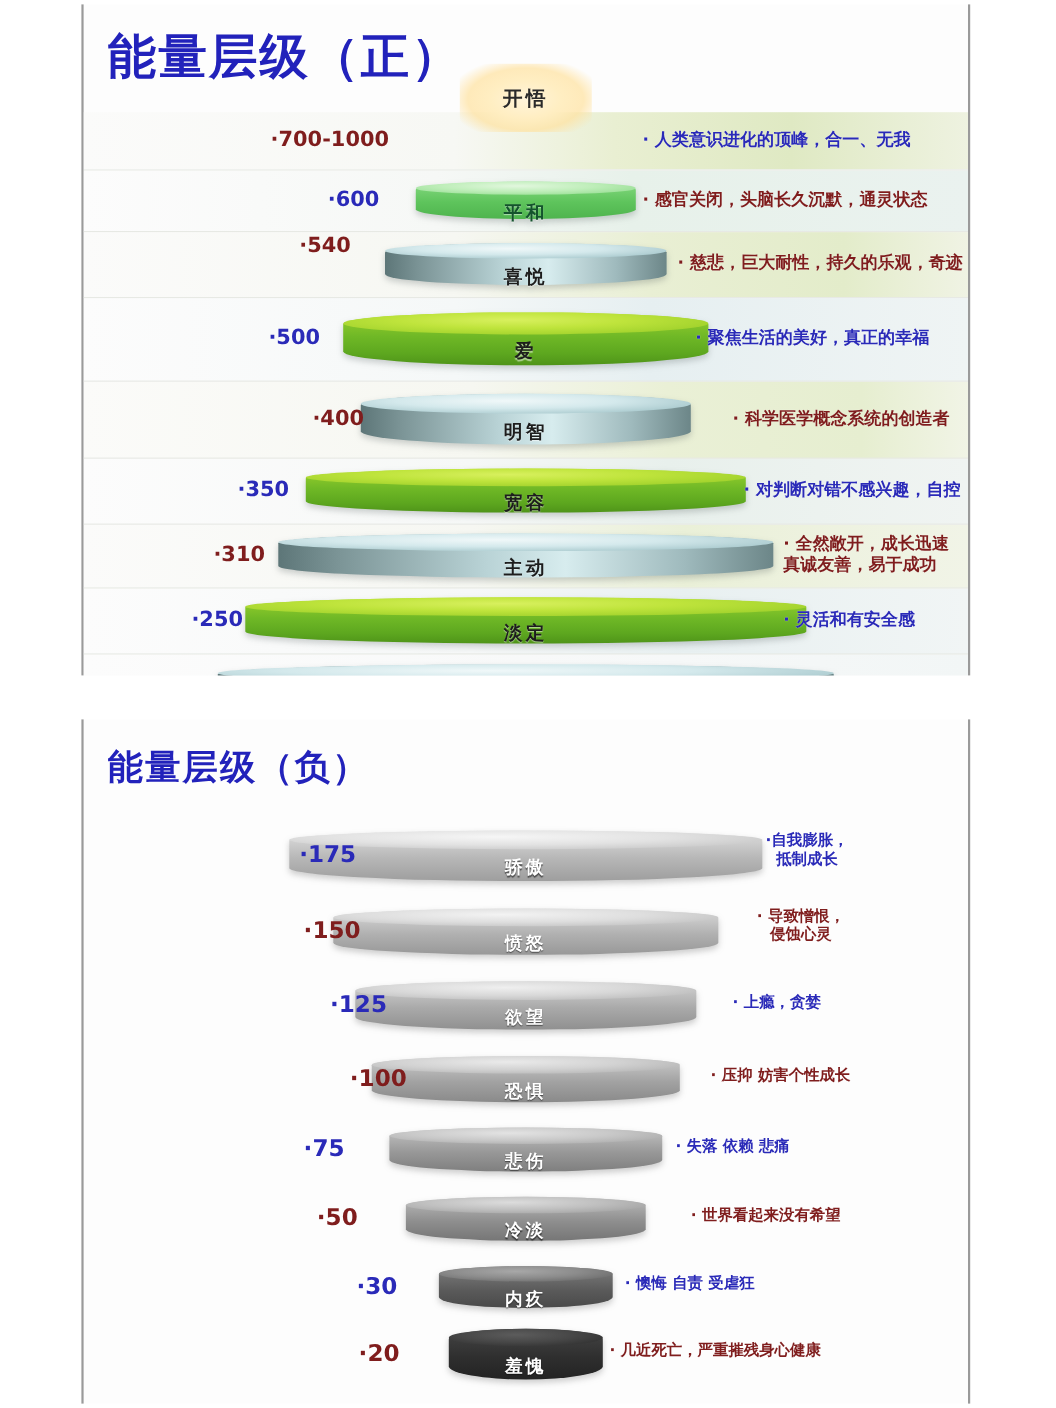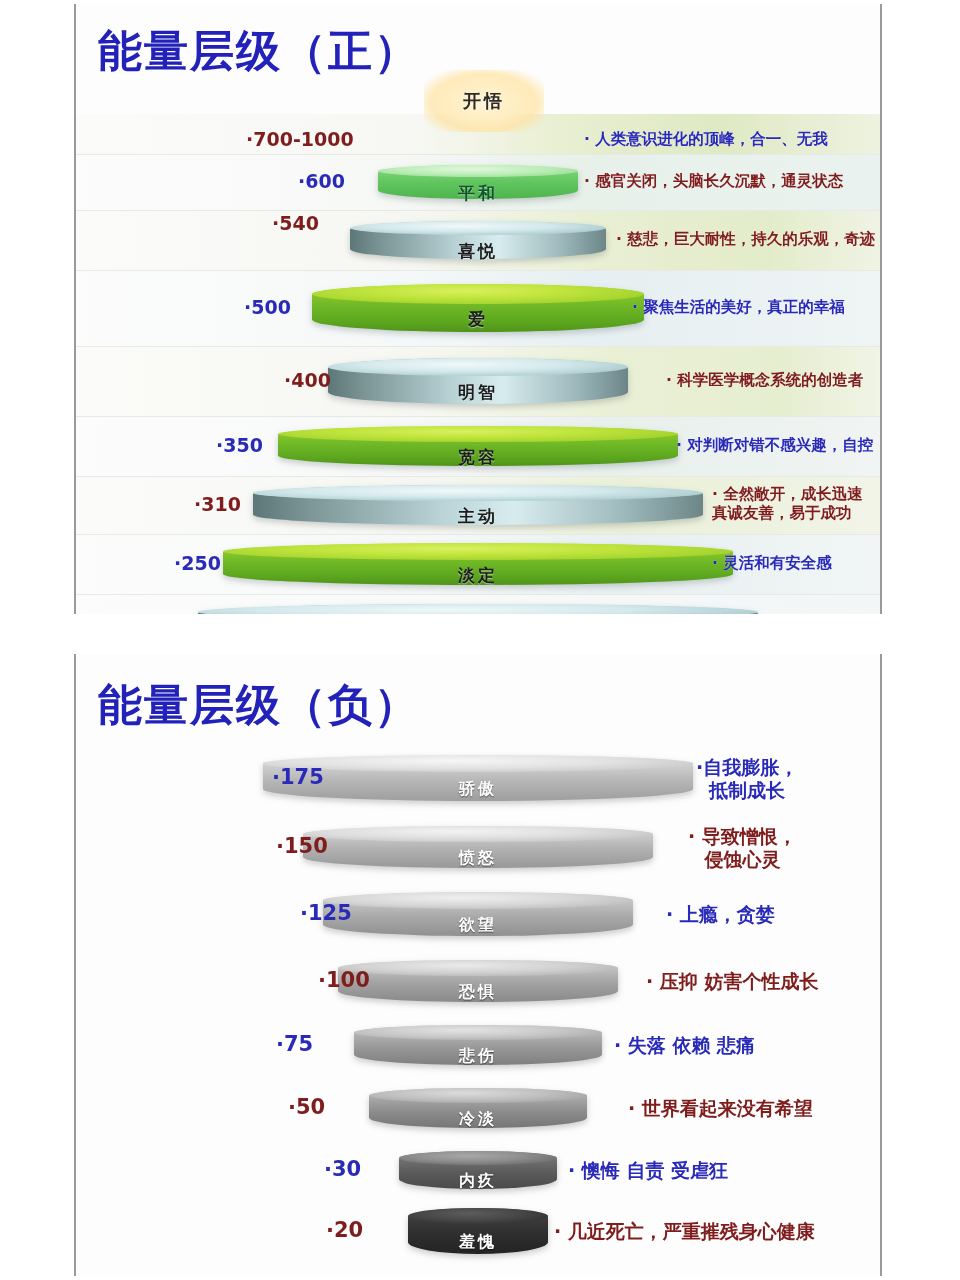--- a/index.html
+++ b/index.html
@@ -26,21 +26,21 @@
   .panel-title{
     position:absolute;
     left:22px;
     color:#2222bb;
     font-weight:700;
     letter-spacing:2px;
     white-space:nowrap;
     font-family:"DejaVu Serif","Liberation Serif",serif;
   }
   #title-positive{top:18px;font-size:44px;}
-  #title-negative{top:22px;font-size:44px;}
+  #title-negative{top:22px;font-size:32px;}
 
   
   #pos-chart{position:absolute;left:0;top:98px;width:804px;height:510px;}
   .prow{
     position:absolute;left:0;width:804px;
     display:block;
   }
   .prow .band{
     position:absolute;left:0;top:0;width:804px;height:100%;
   }
@@ -108,21 +108,21 @@
   #neg-chart{position:absolute;left:0;top:88px;width:804px;height:520px;}
   .nrow{position:absolute;left:0;width:804px;}
   .nrow .num{
     position:absolute;
     font-weight:700;font-size:21px;white-space:nowrap;
     font-family:"DejaVu Sans","Liberation Sans",sans-serif;
     z-index:6;
   }
   .nrow .desc{
     position:absolute;
-    font-weight:700;font-size:19px;white-space:pre-line;line-height:1.2;
+    font-weight:700;font-size:14px;white-space:pre-line;line-height:1.2;
     font-family:"DejaVu Sans","Liberation Sans",sans-serif;
     z-index:6;
   }
   .ndisc{
     position:absolute;left:50%;transform:translateX(-50%);z-index:4;
   }
   .ndisc .body{
     position:absolute;left:0;right:0;top:0;bottom:0;
     border-radius:50%/20% 20% 26% 26%;
   }
@@ -135,21 +135,21 @@
     z-index:3;
     font-family:"DejaVu Serif","Liberation Serif",serif;
   }
 </style>
 </head>
 <body>
 
 <div class="panel" id="panel-positive">
   <div class="panel-title" id="title-positive">能量层级（正）</div>
   <div id="pos-chart">
-      <div class="prow" style="top: 12px; height: 52px; padding-left: 12px;">
+      <div class="prow" style="top: 0px; height: 52px;">
         <div class="band" style="background: linear-gradient(90deg, rgb(251, 251, 250) 0%, rgb(247, 248, 244) 42%, rgb(233, 239, 210) 60%, rgb(223, 233, 195) 80%, rgb(238, 242, 224) 100%); border-top: none;"></div>
         <div id="glow-enlighten" style="width: 120px; height: 62px; top: -44px; background: radial-gradient(at 50% 52%, rgb(255, 244, 218) 0%, rgb(255, 238, 194) 38%, rgba(255, 226, 160, 0.72) 62%, rgba(255, 233, 185, 0) 84%);">
           <div class="lbl">开悟</div>
         </div>
         <div class="num black" style="left: 170px; top: 14px;">·700-1000</div>
         <div class="desc blue" style="left: 508px; top: 16px;">· 人类意识进化的顶峰，合一、无我</div>
       </div>
       <div class="prow" style="top: 52px; height: 56px;">
         <div class="band" style="background: linear-gradient(90deg, rgb(252, 252, 252) 0%, rgb(246, 248, 246) 40%, rgb(231, 241, 234) 62%, rgb(234, 242, 239) 100%); border-top: 1px solid rgb(231, 233, 228);"></div>
         <div class="disc" style="width: 200px; height: 34px; top: 11px; filter: drop-shadow(rgba(80, 90, 90, 0.28) 0px 3px 3px);">

